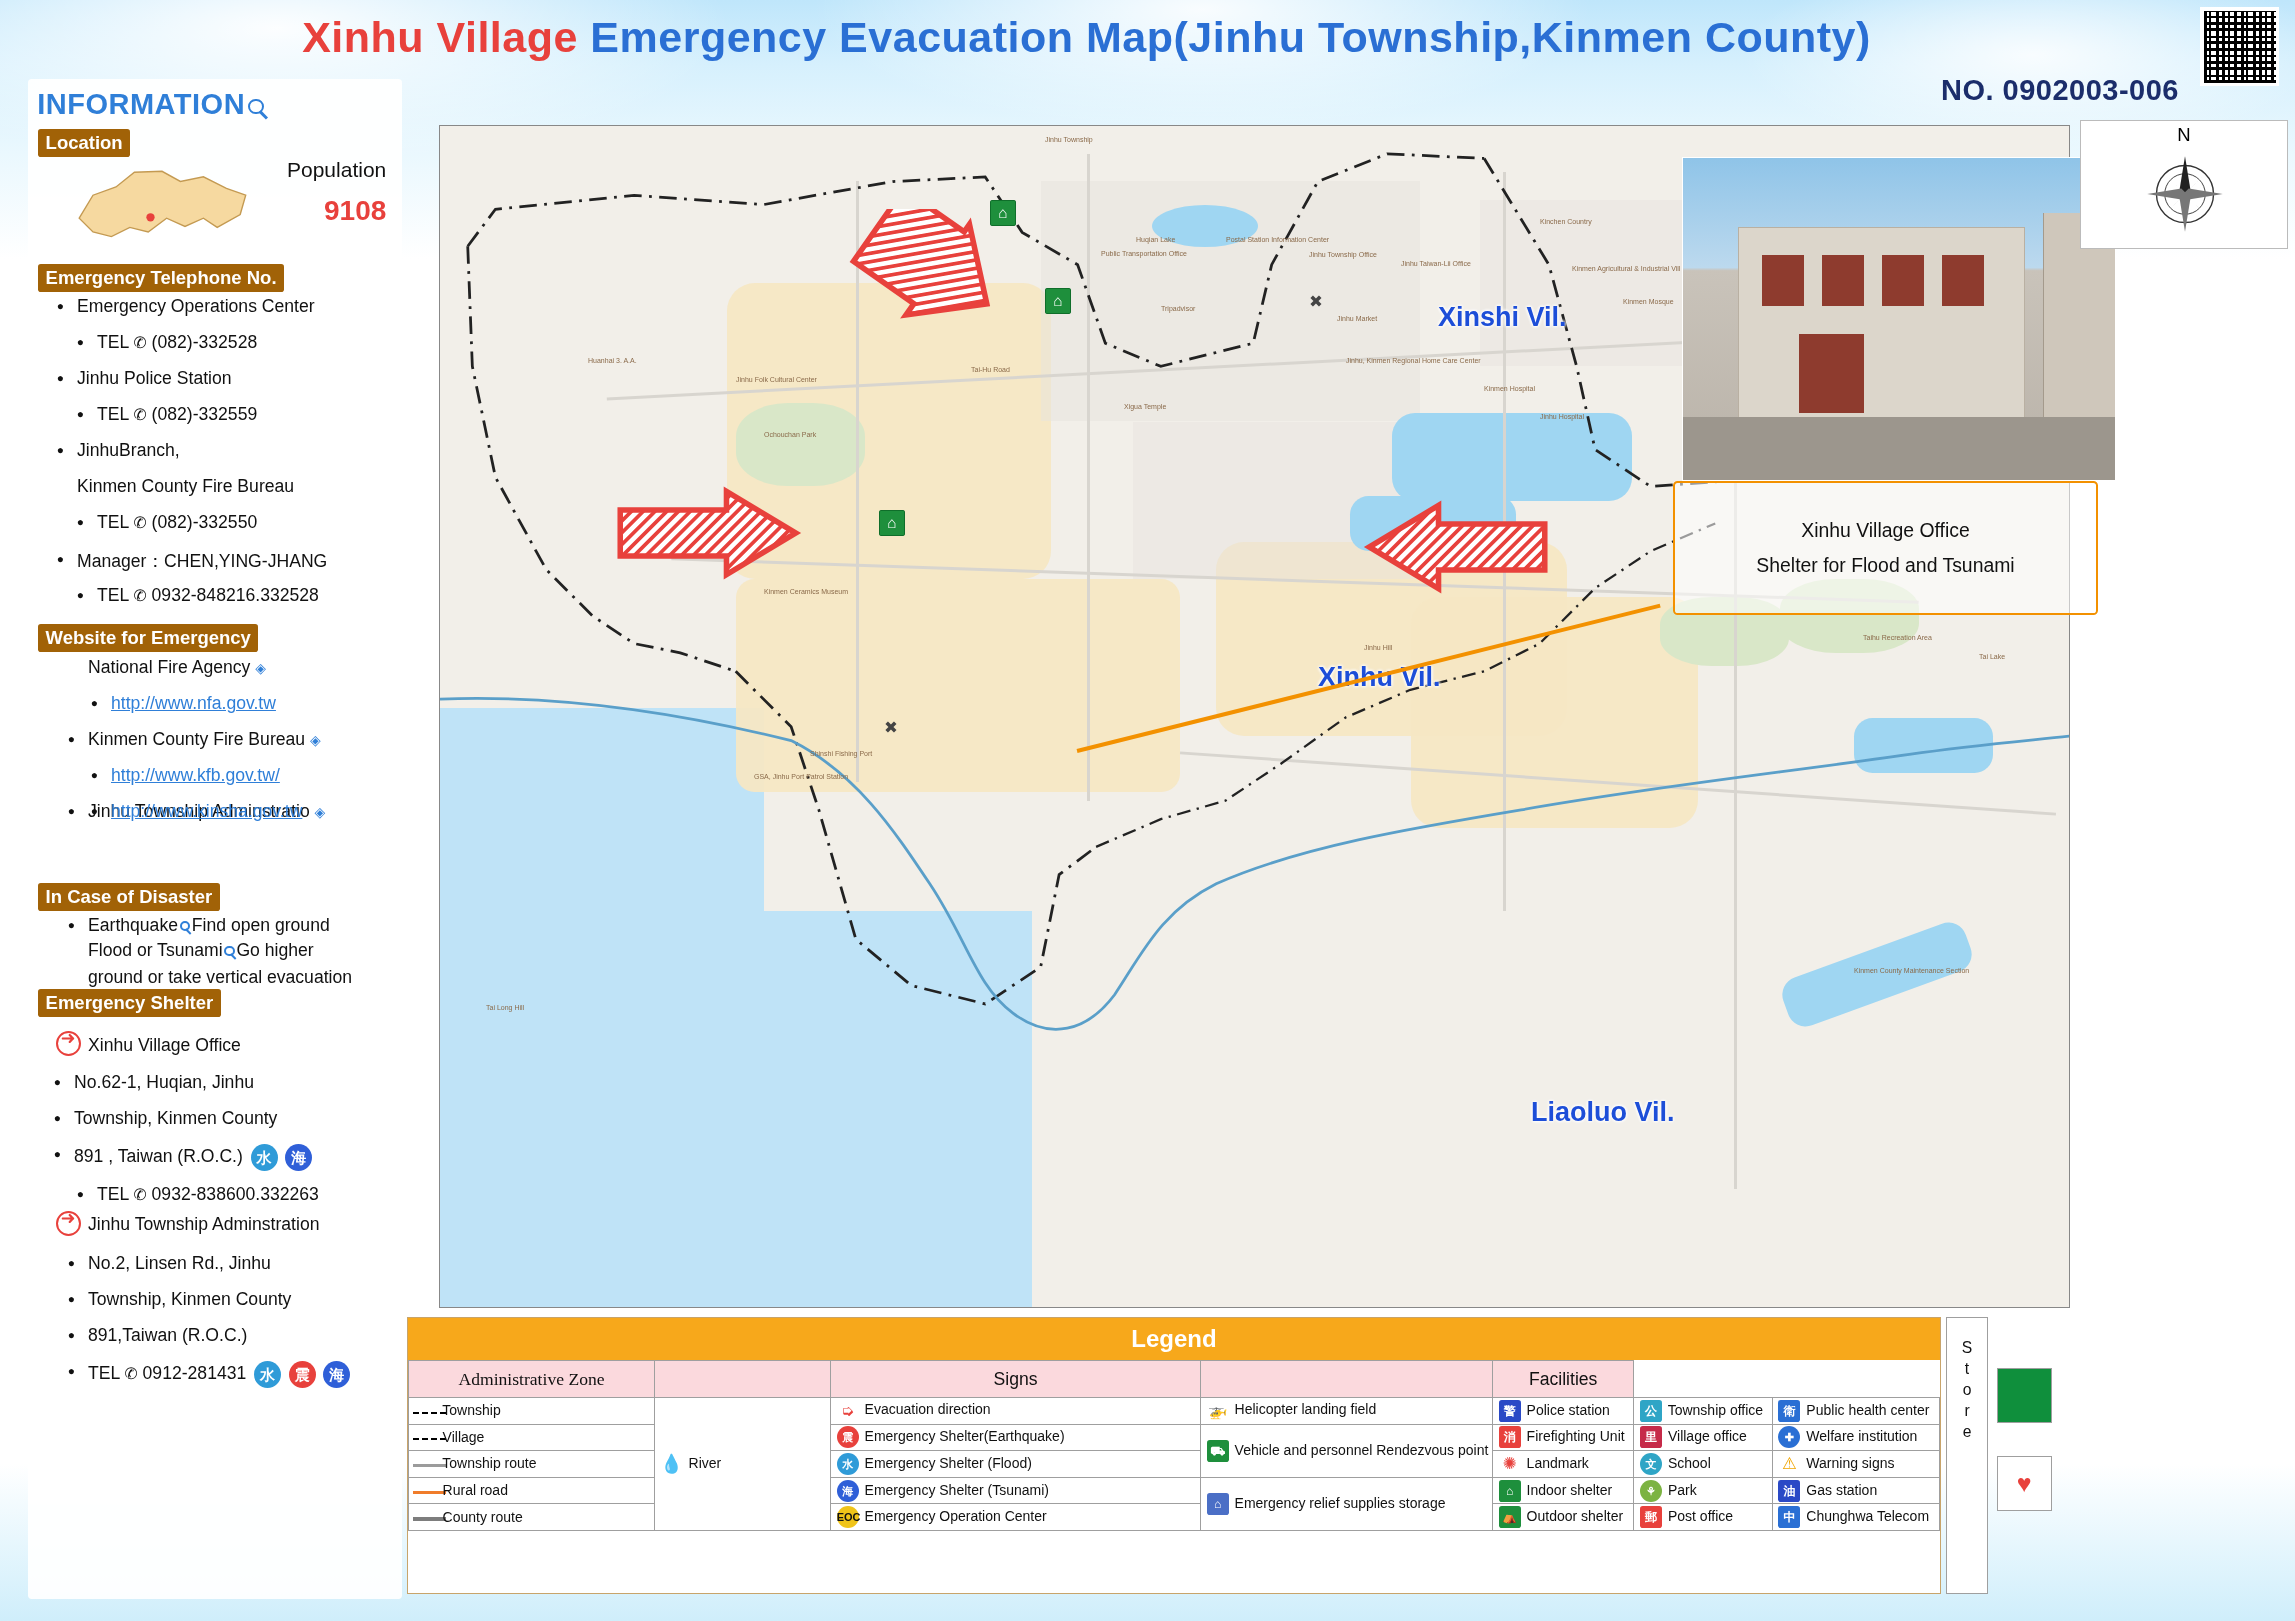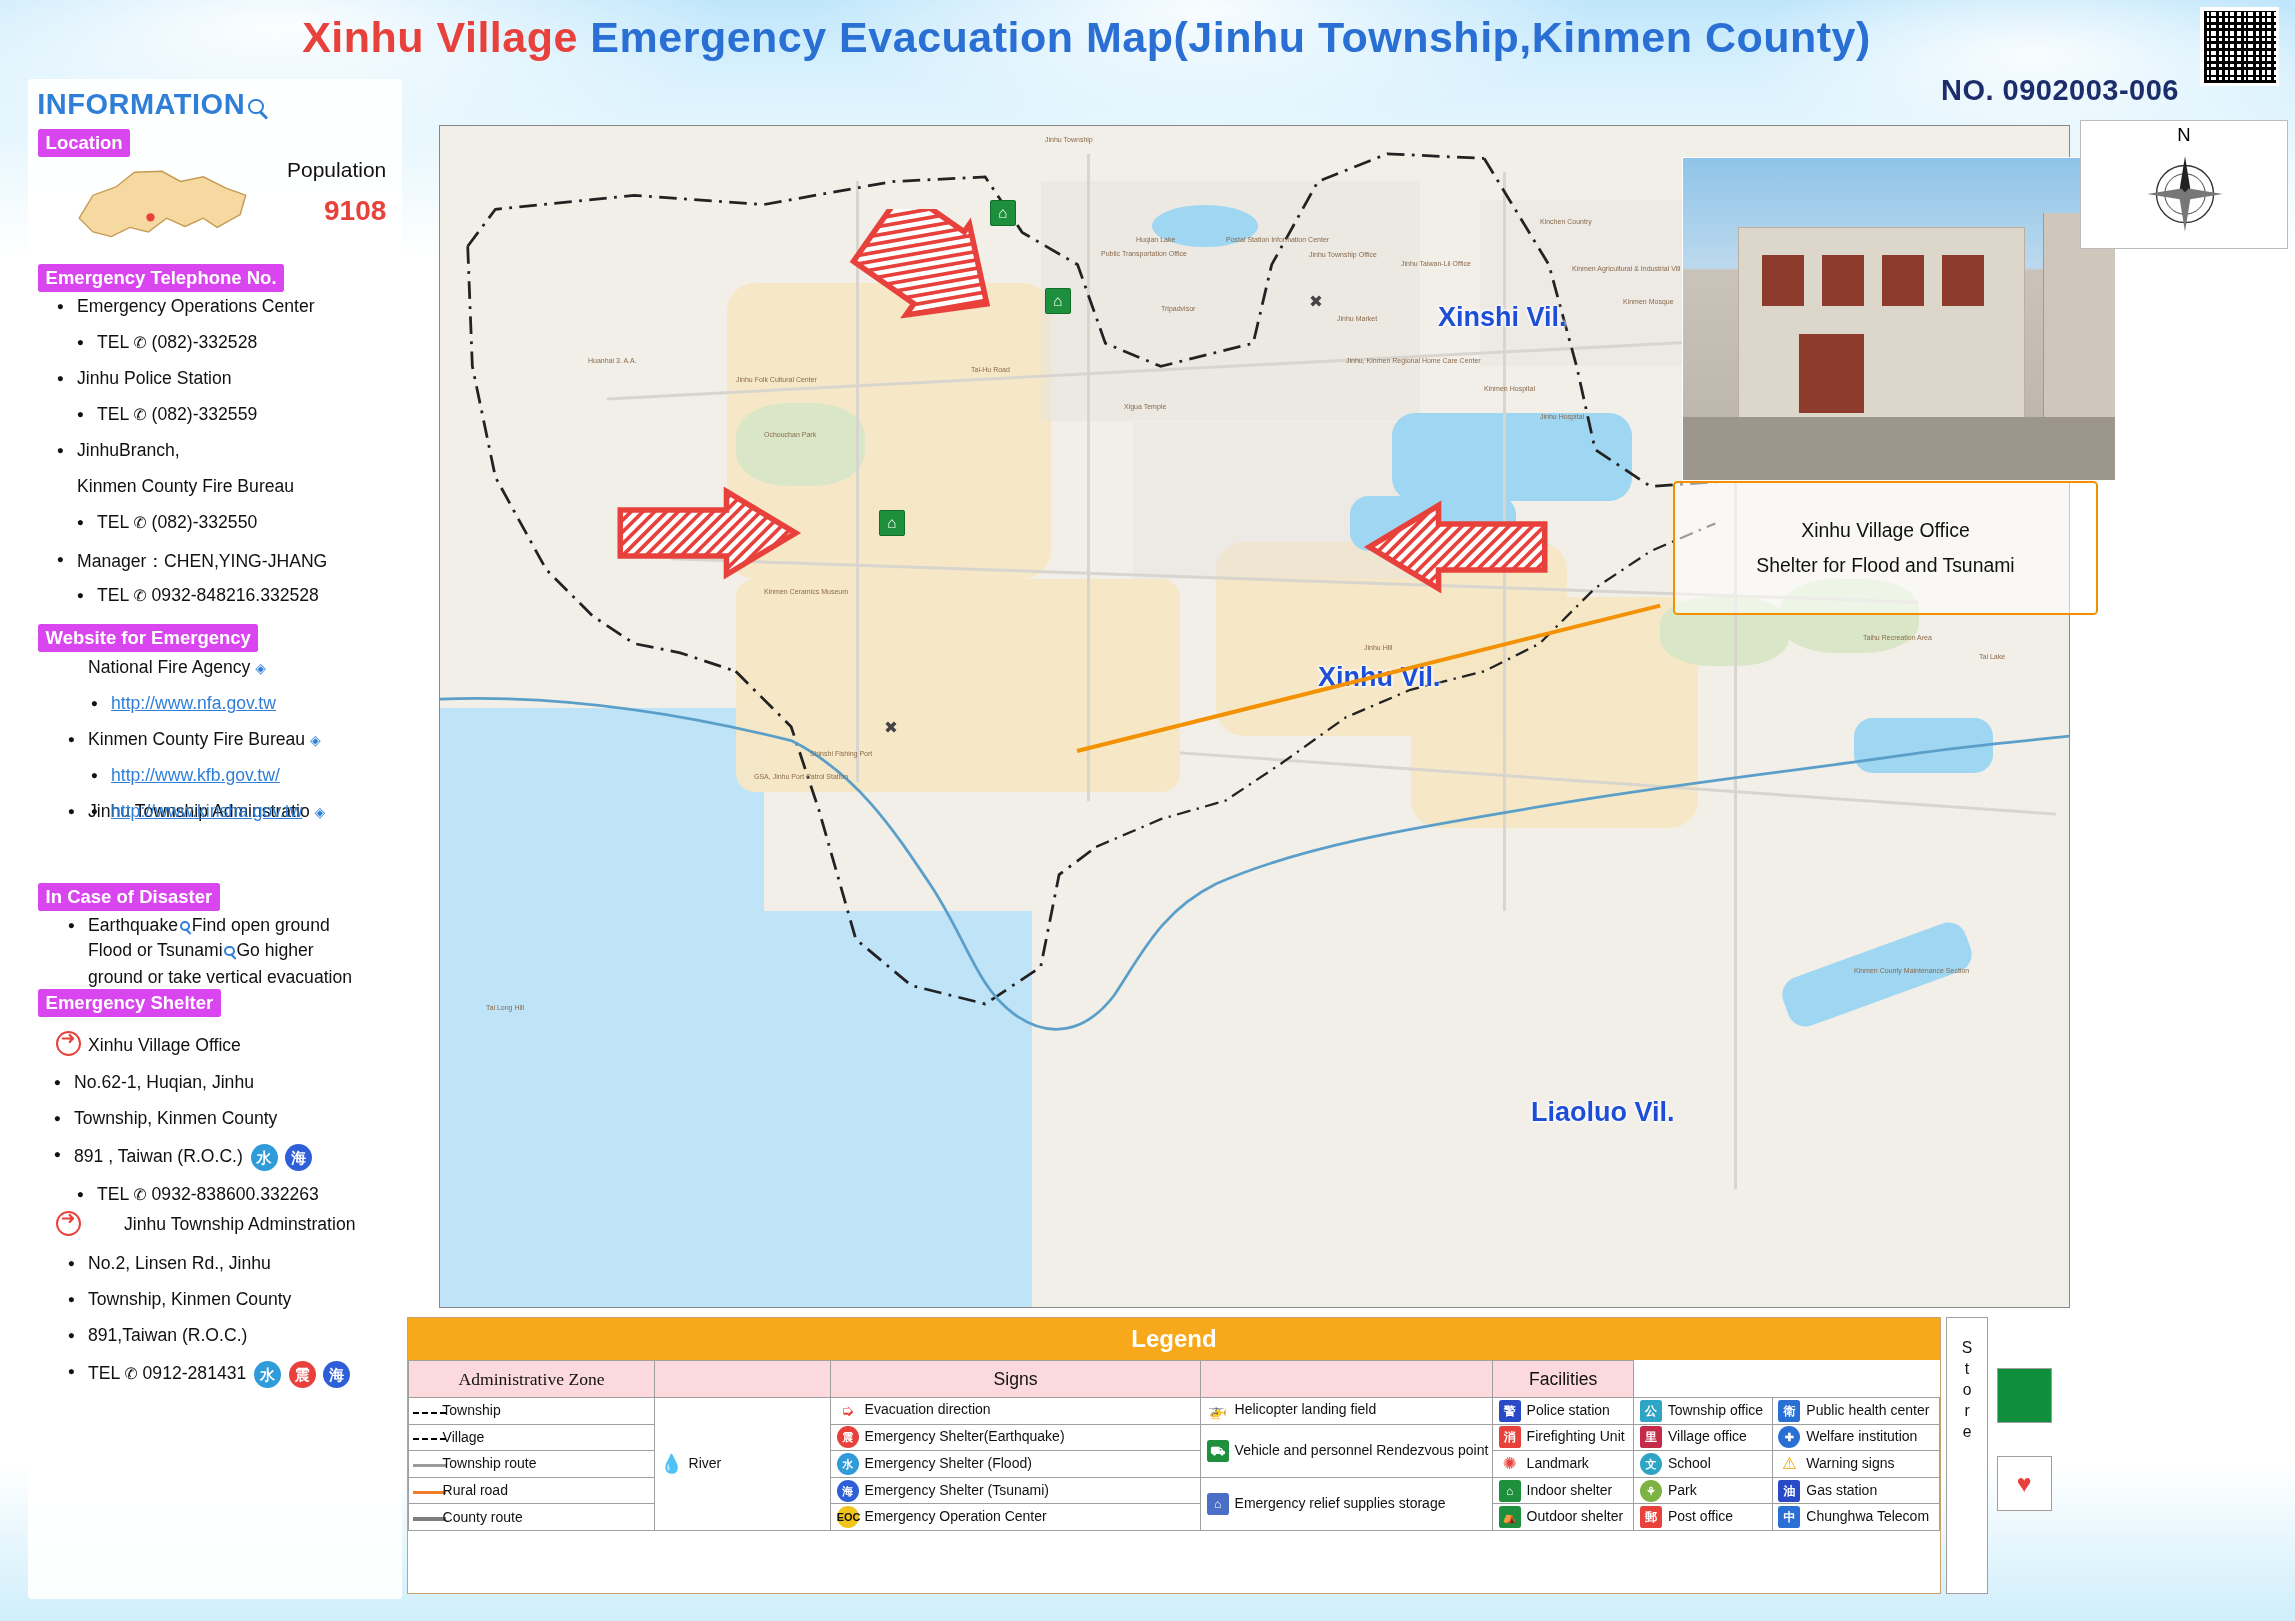--- a/index.html
+++ b/index.html
@@ -73,21 +73,21 @@
   }
   .magnifier::after {
     content:""; position:absolute; width:2.8px; height:10.2px;
     background:#2f7fd8; right:-2.8px; bottom:-7.4px; transform:rotate(-45deg);
   }
   .magnifier.sm { width:10.2px; height:10.2px; border-width:2.3px; margin:0 1.8px; }
   .magnifier.sm::after { height:6.5px; width:2.3px; right:-1.8px; bottom:-4.6px; }
 
   .orange-tag {
     display:inline-block;
-    background:#d946ef; color:#fff;
+    background:#a16207; color:#fff;
     font-size:18.5px; font-weight:bold;
     padding:2.8px 7.4px 3.7px 7.4px; border-radius:2.8px;
     white-space:nowrap;
   }
   #tag-location { position:absolute; left:10.2px; top:50px; }
   #map-thumb {
     position:absolute; left:37px; top:84px; width:194px; height:92px;
   }
   #map-thumb svg { width:100%; height:100%; }
   #pop-label {
@@ -357,21 +357,21 @@
     <span class="badge-circle b-water">水</span>
     <span class="badge-circle b-sea">海</span>
   </div>
   <div class="line bullet" style="left:69px; top:1105px;">
     <span>TEL</span>
     <span class="phone-ico">✆</span>
     <span>0932-838600.332263</span>
   </div>
 
   <div class="arrow-bullet" style="left:28px; top:1132px;"></div>
-  <div class="line" style="left:60px; top:1135px;margin-left:36px;">Jinhu Township  Adminstration</div>
+  <div class="line" style="left:60px; top:1135px;">Jinhu Township  Adminstration</div>
   <div class="line bullet" style="left:60px; top:1174px;">No.2, Linsen Rd., Jinhu</div>
   <div class="line bullet" style="left:60px; top:1210px;">Township, Kinmen County</div>
   <div class="line bullet" style="left:60px; top:1246px;">891,Taiwan (R.O.C.)</div>
   <div class="line bullet" style="left:60px; top:1282px;">
     <span>TEL</span>
     <span class="phone-ico">✆</span>
     <span>0912-281431</span>
     <span class="badge-circle b-water">水</span>
     <span class="badge-circle b-quake">震</span>
     <span class="badge-circle b-sea">海</span>

